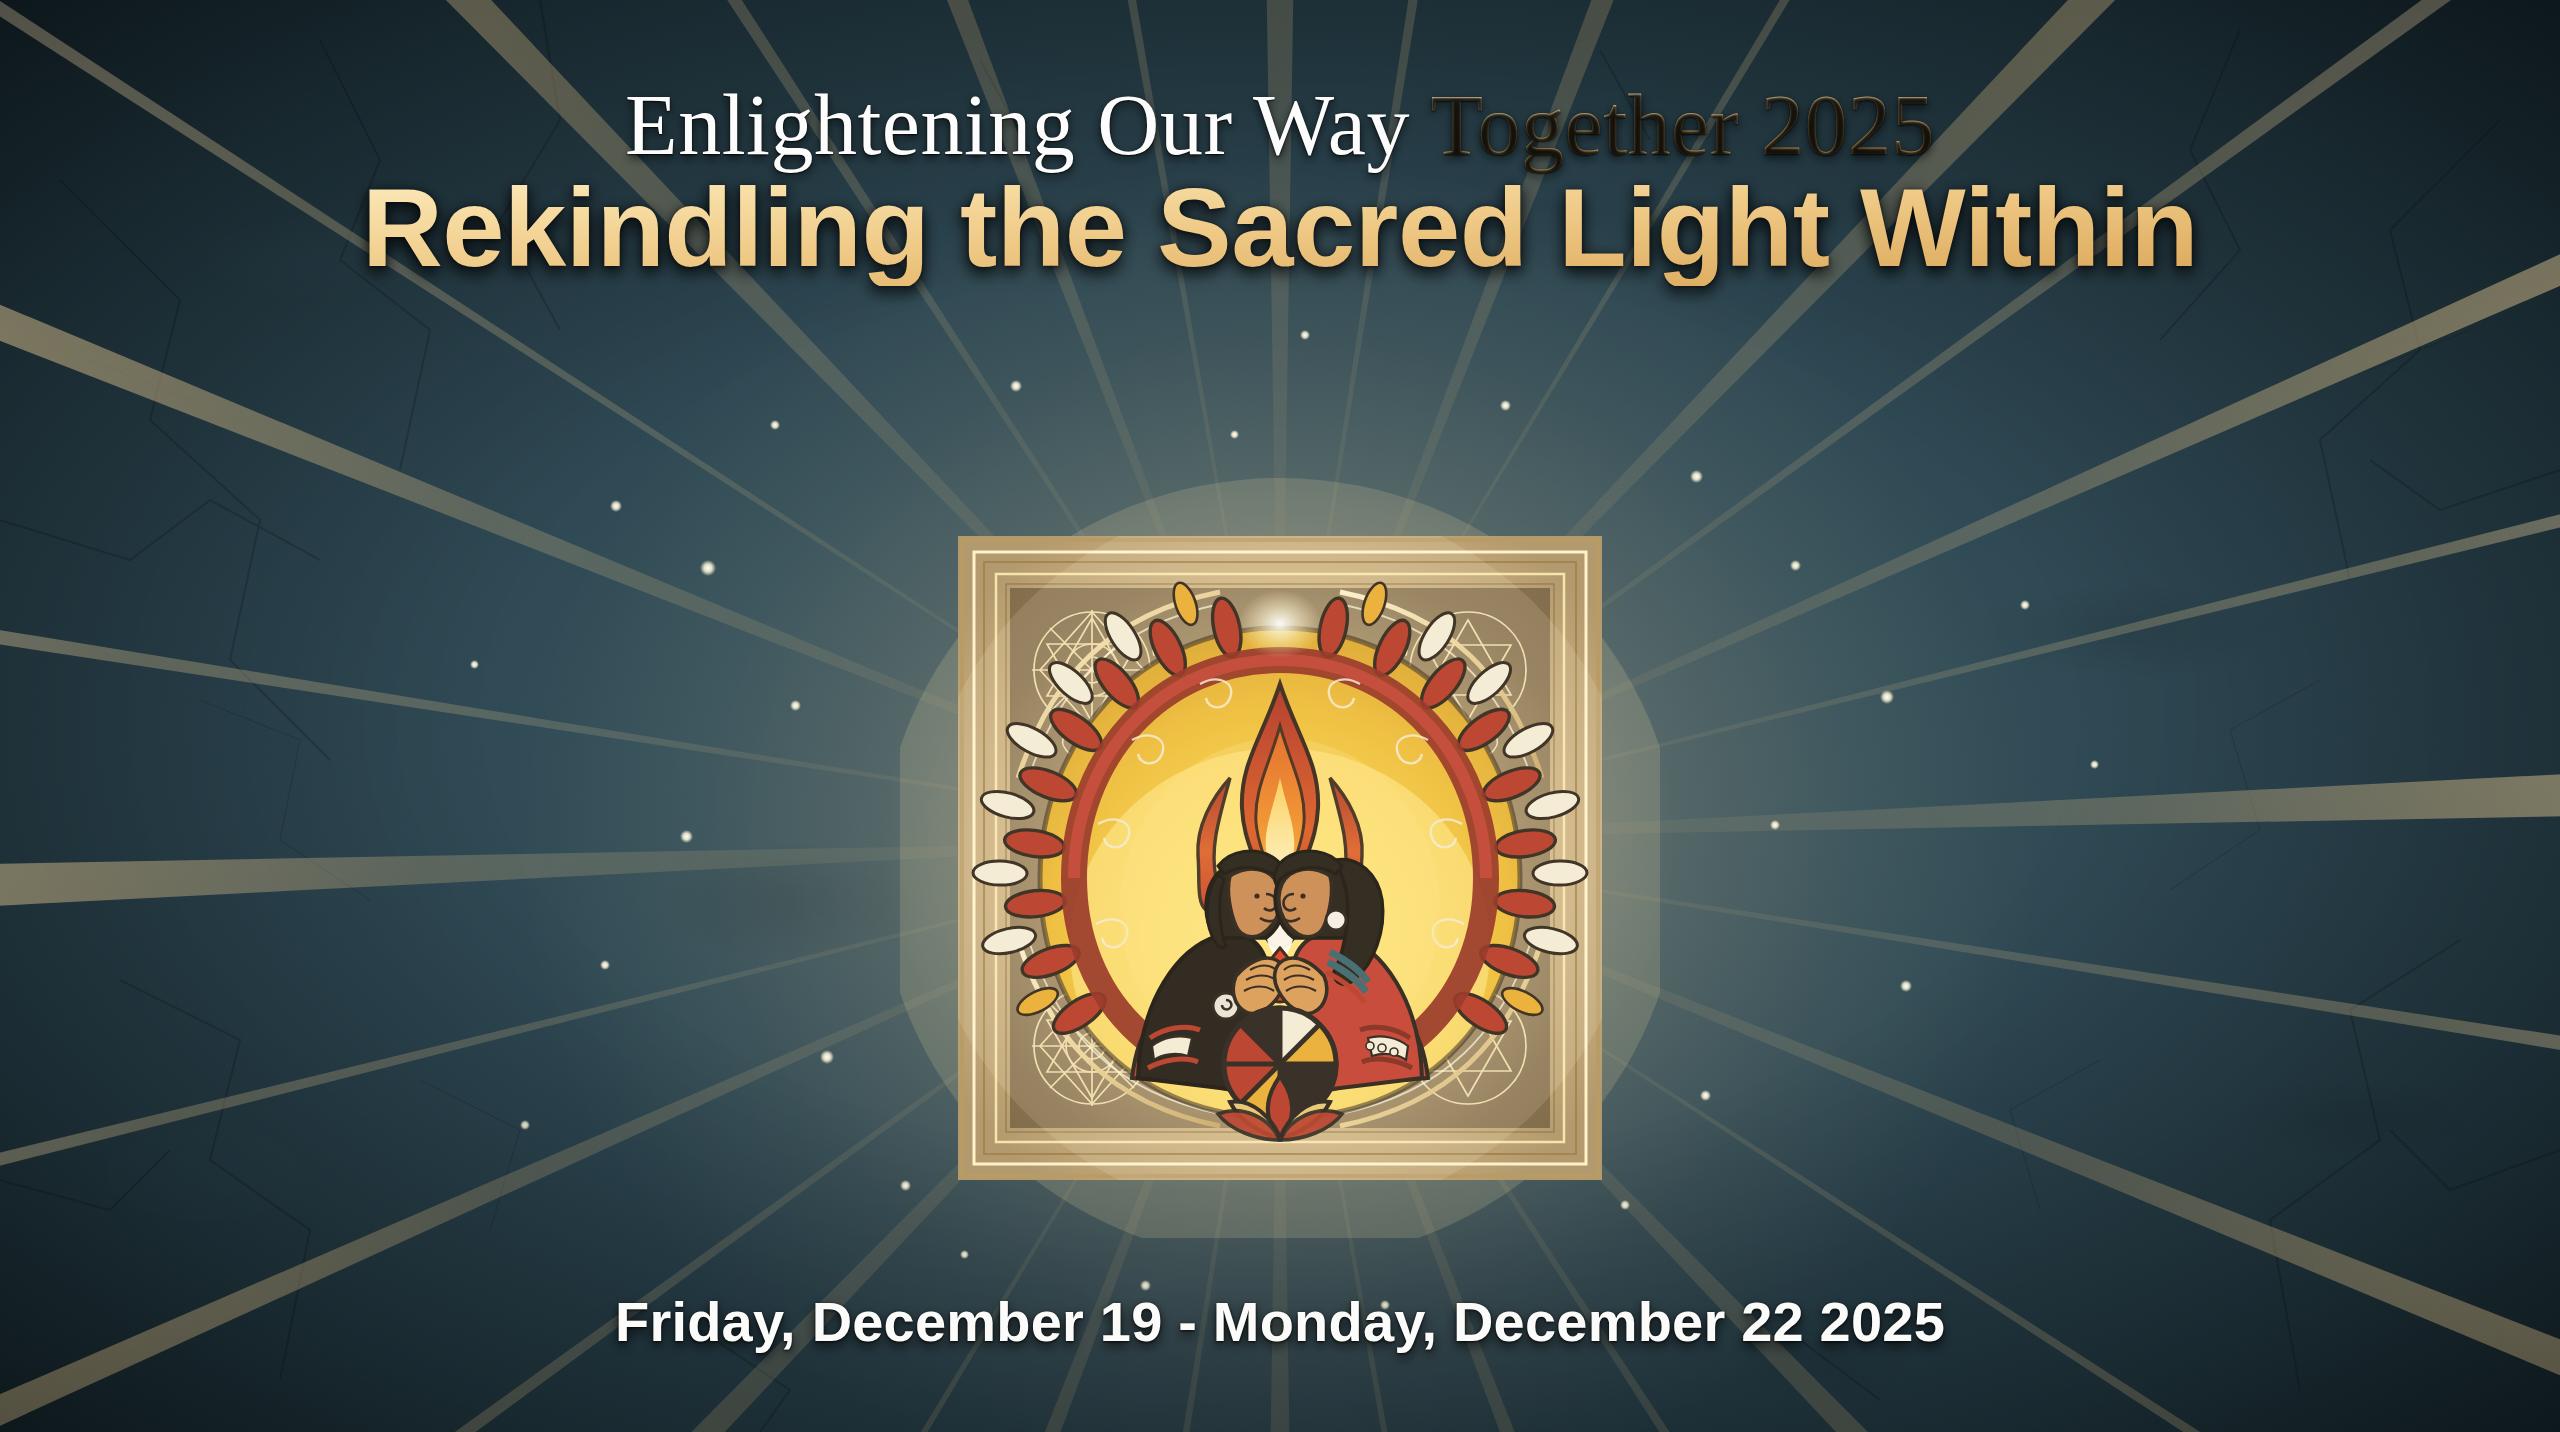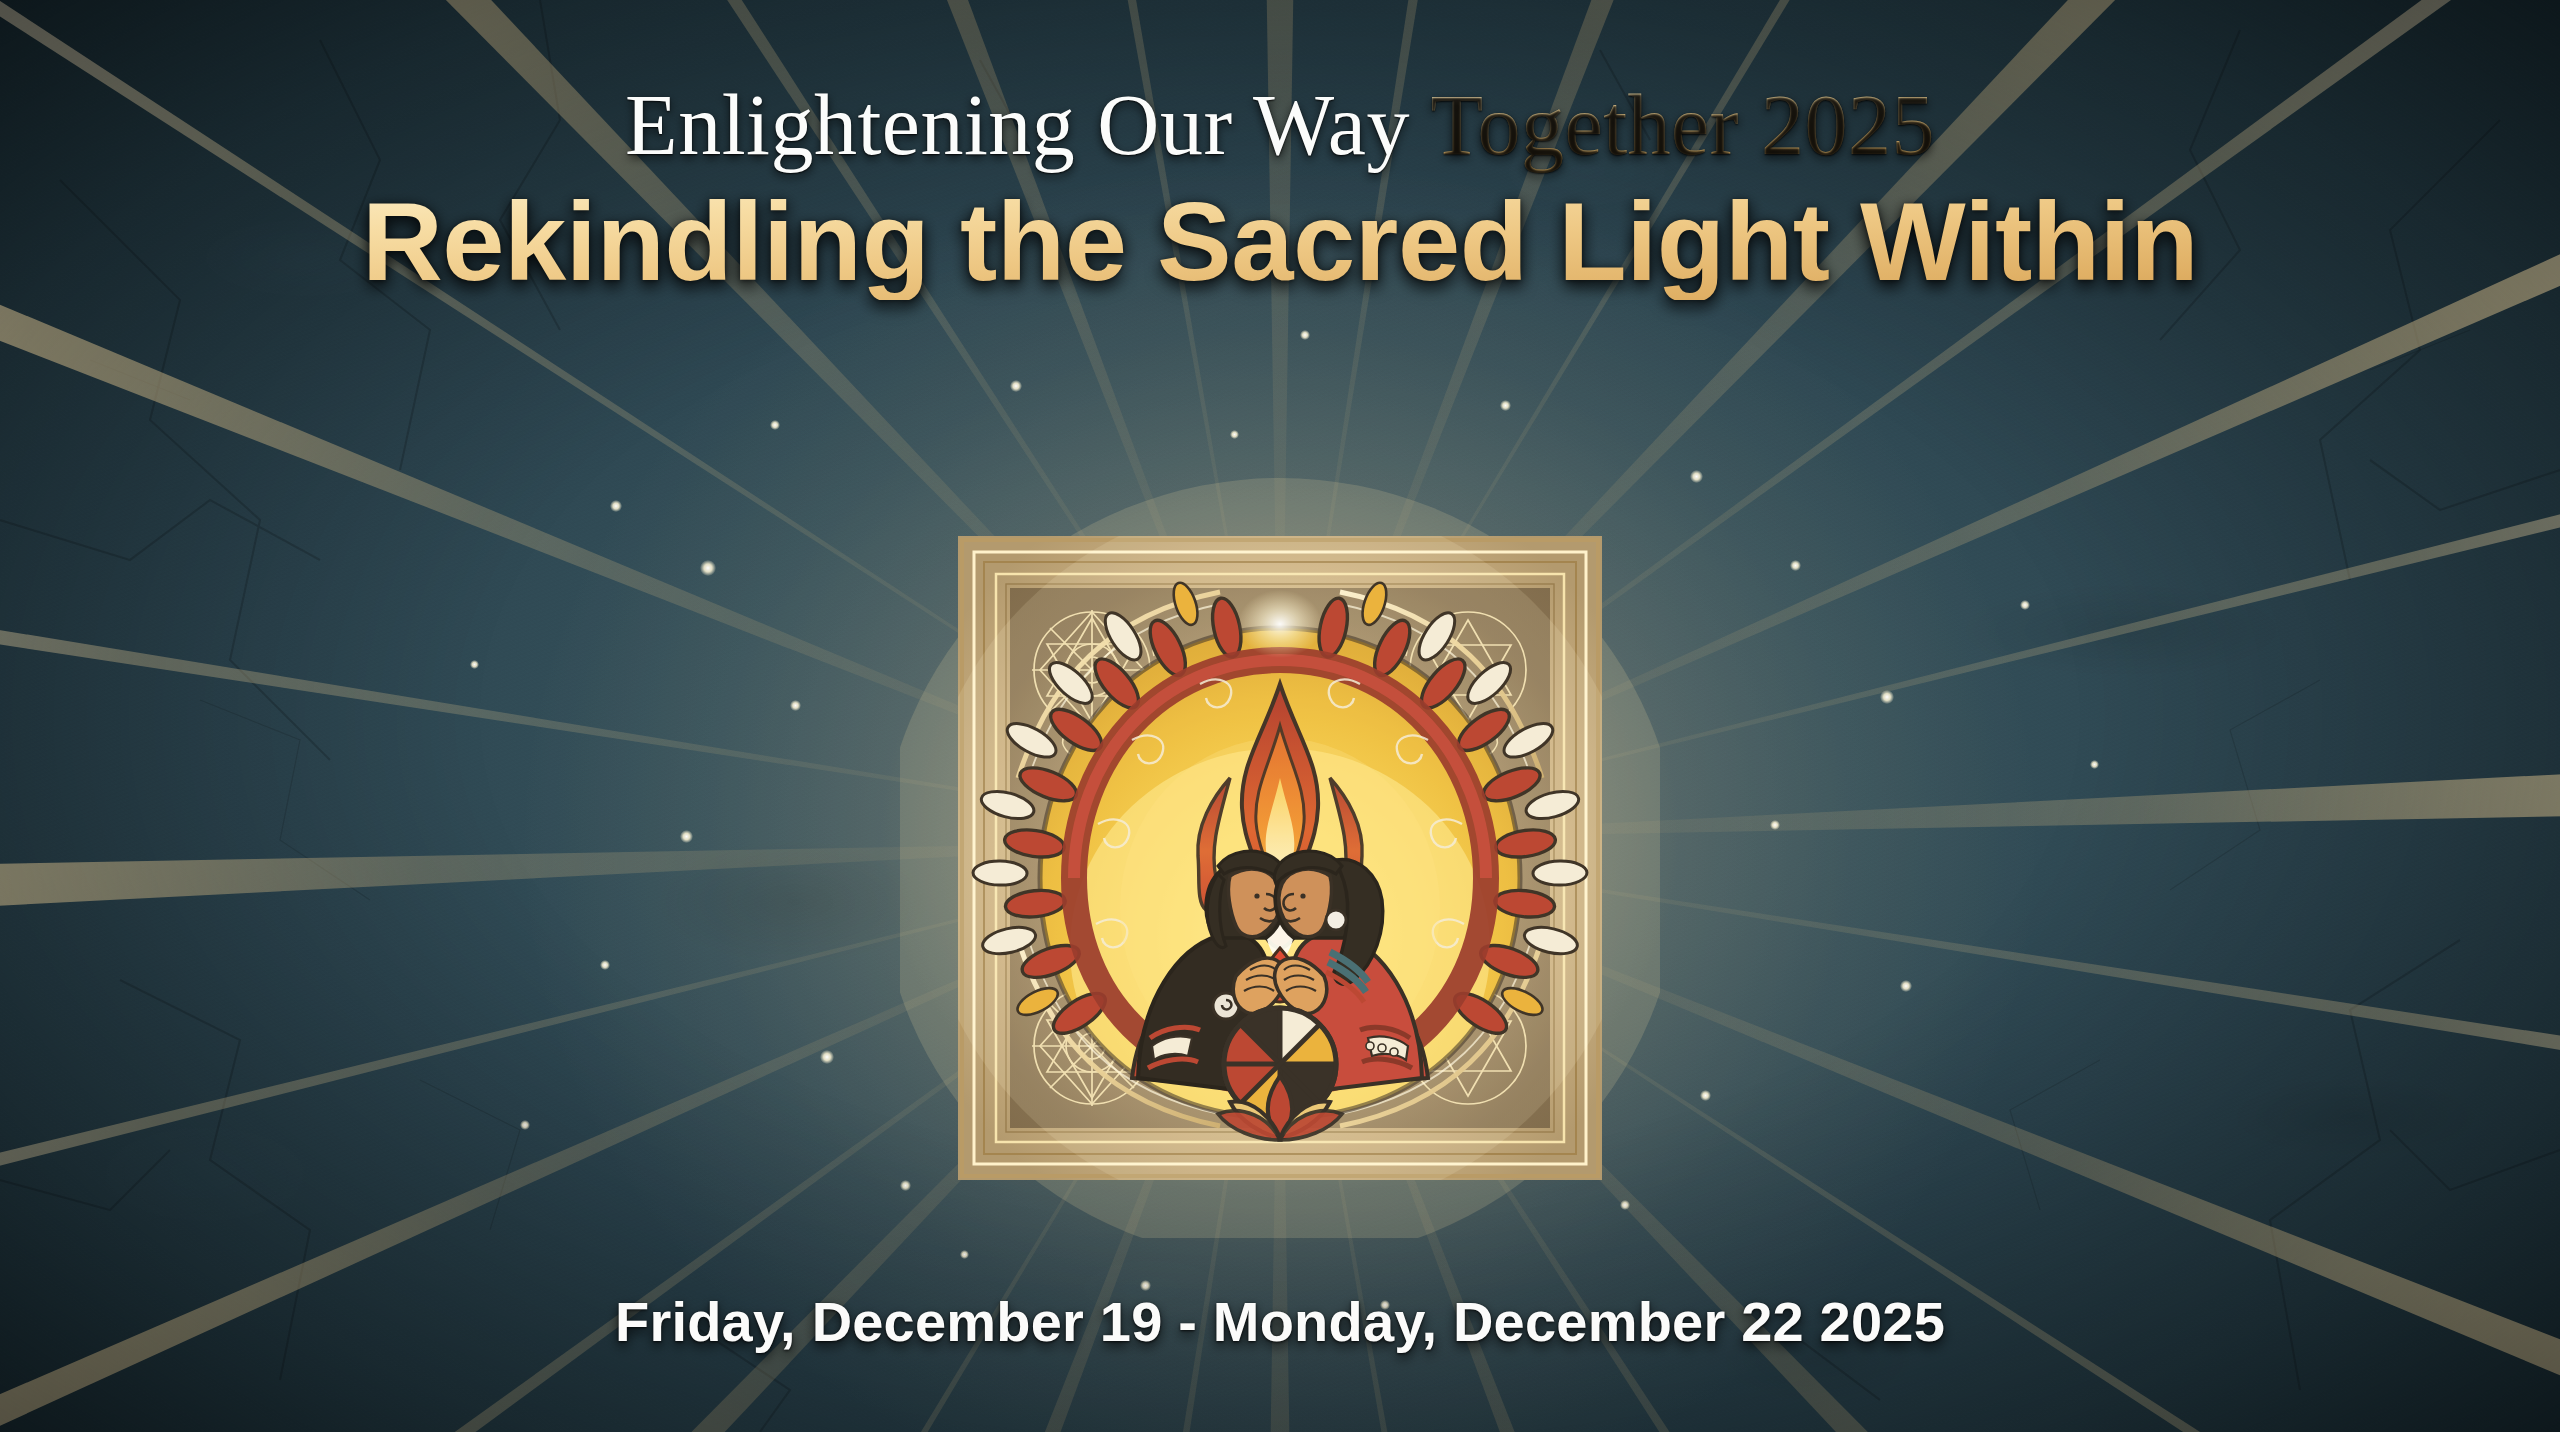--- a/index.html
+++ b/index.html
@@ -119,21 +119,20 @@
   }
   .t1-white { color: #fbfcfb; }
   .t1-gold {
     background: linear-gradient(178deg, #fdf0cd 0%, #f2d79b 32%, #e6be77 62%, #d5a858 100%);
     -webkit-background-clip: text;
     background-clip: text;
     color: transparent;
     -webkit-text-fill-color: transparent;
   }
   .title-line2 {
-    margin-top: 14px;
     font-family: "Liberation Sans", sans-serif;
     font-weight: bold;
     font-size: 112px;
     line-height: 1.04;
     letter-spacing: -0.5px;
     white-space: nowrap;
     background: linear-gradient(177deg, #fdf1ce 0%, #f7dda4 26%, #eec884 52%, #e0b065 80%, #cf9a4c 100%);
     -webkit-background-clip: text;
     background-clip: text;
     color: transparent;

